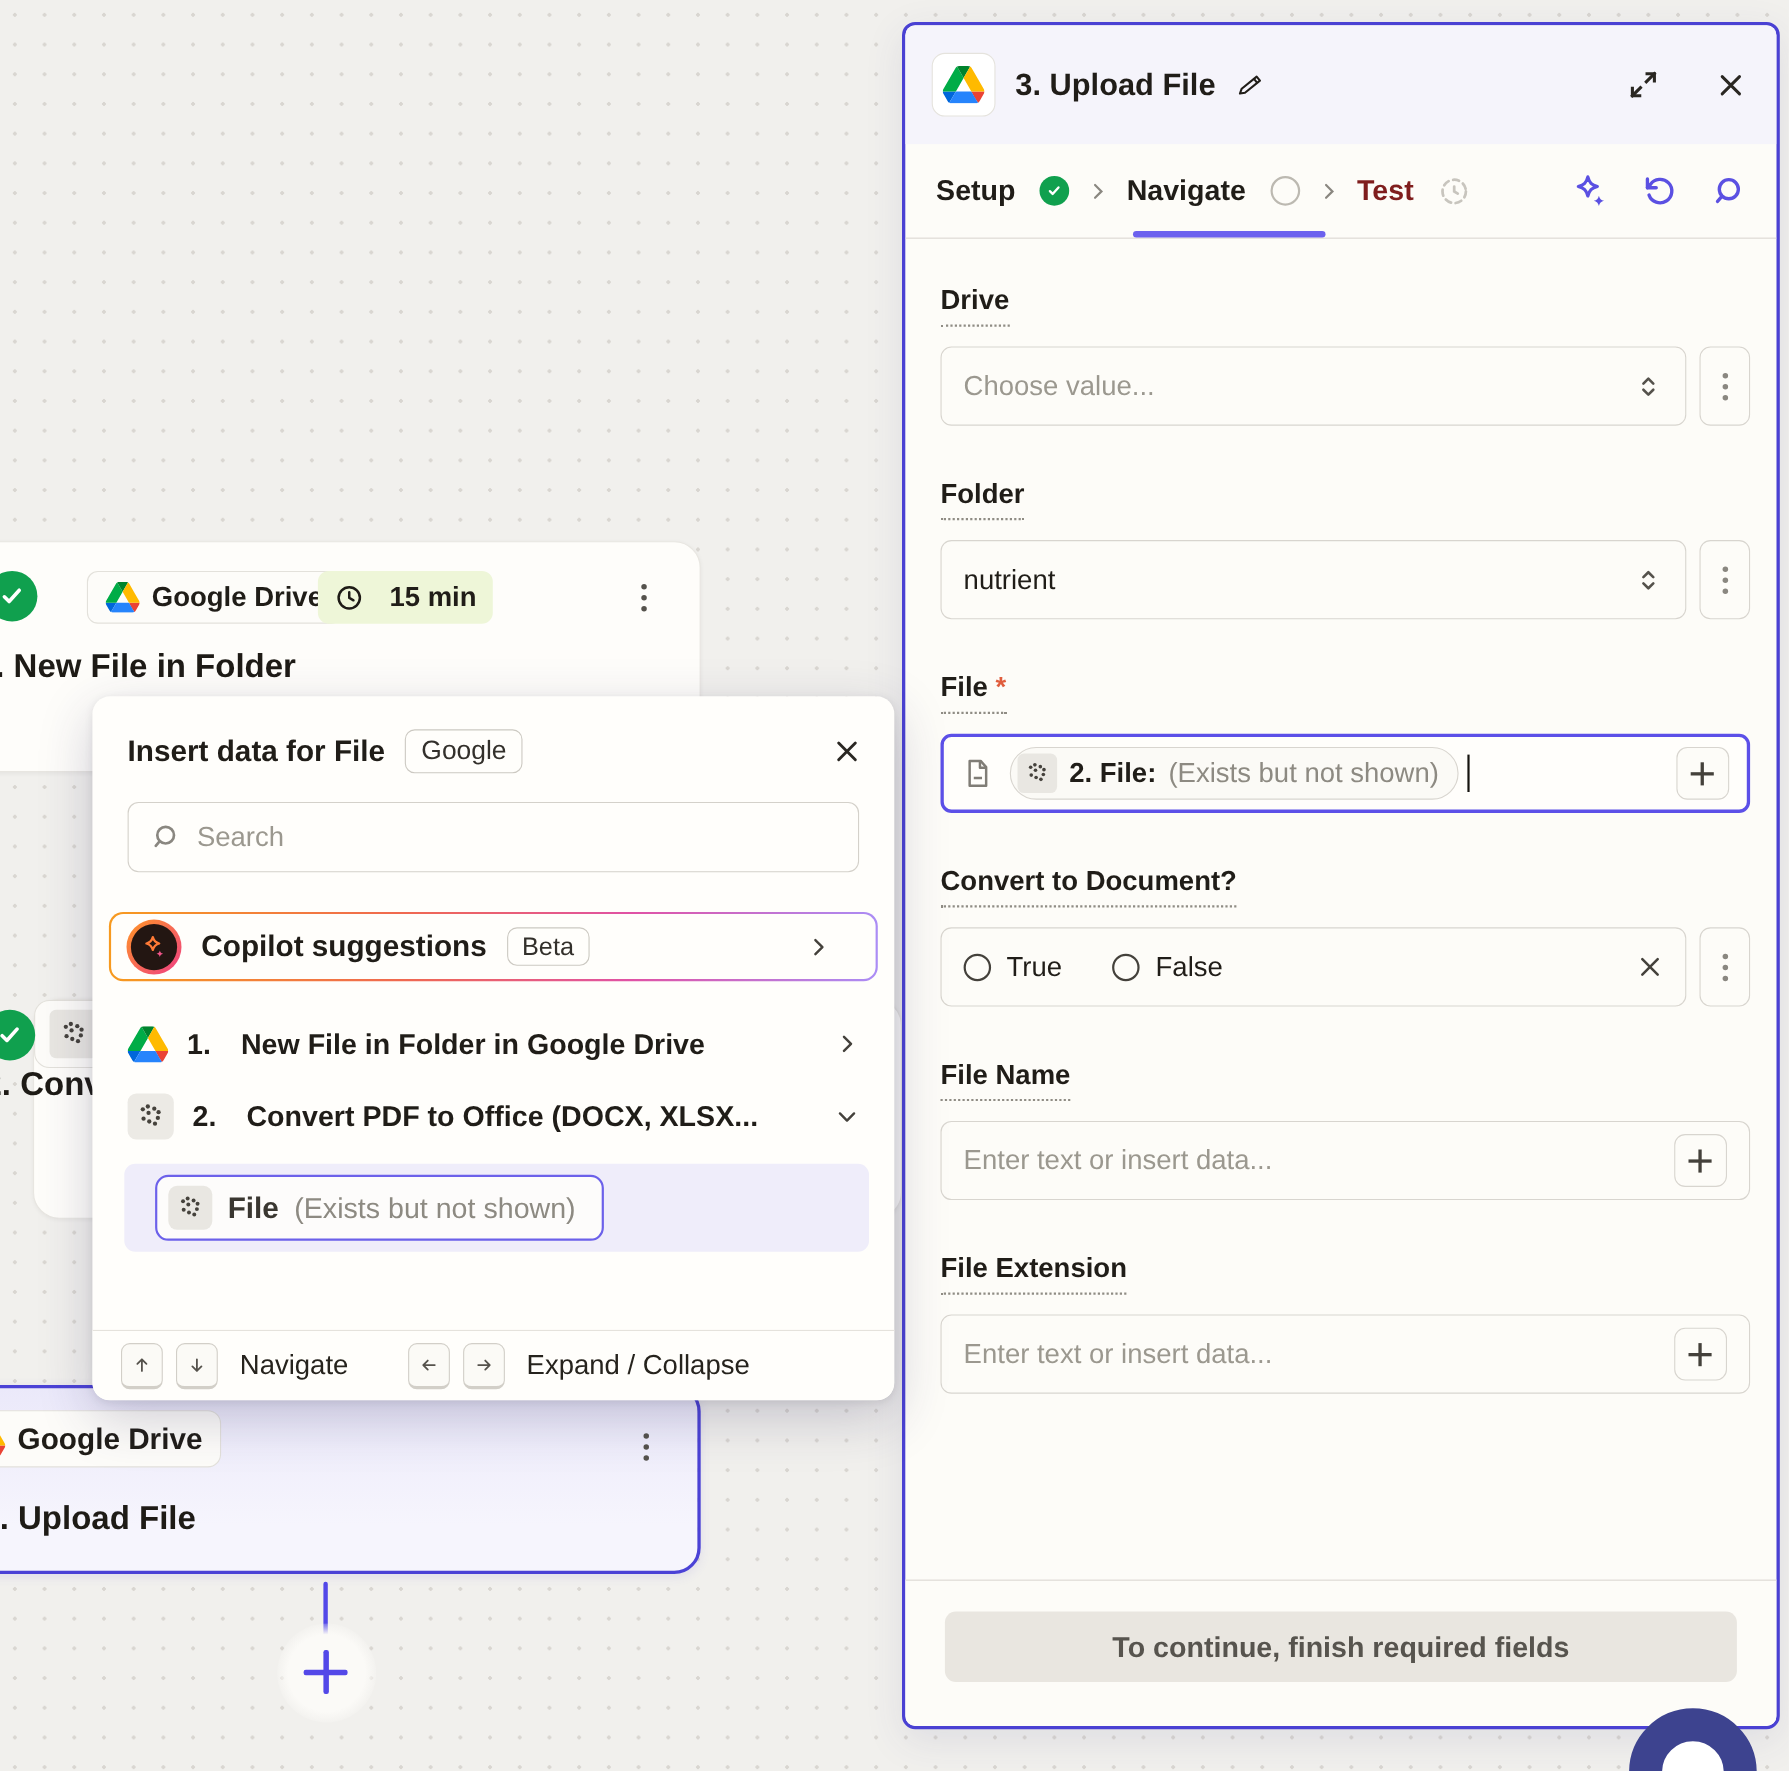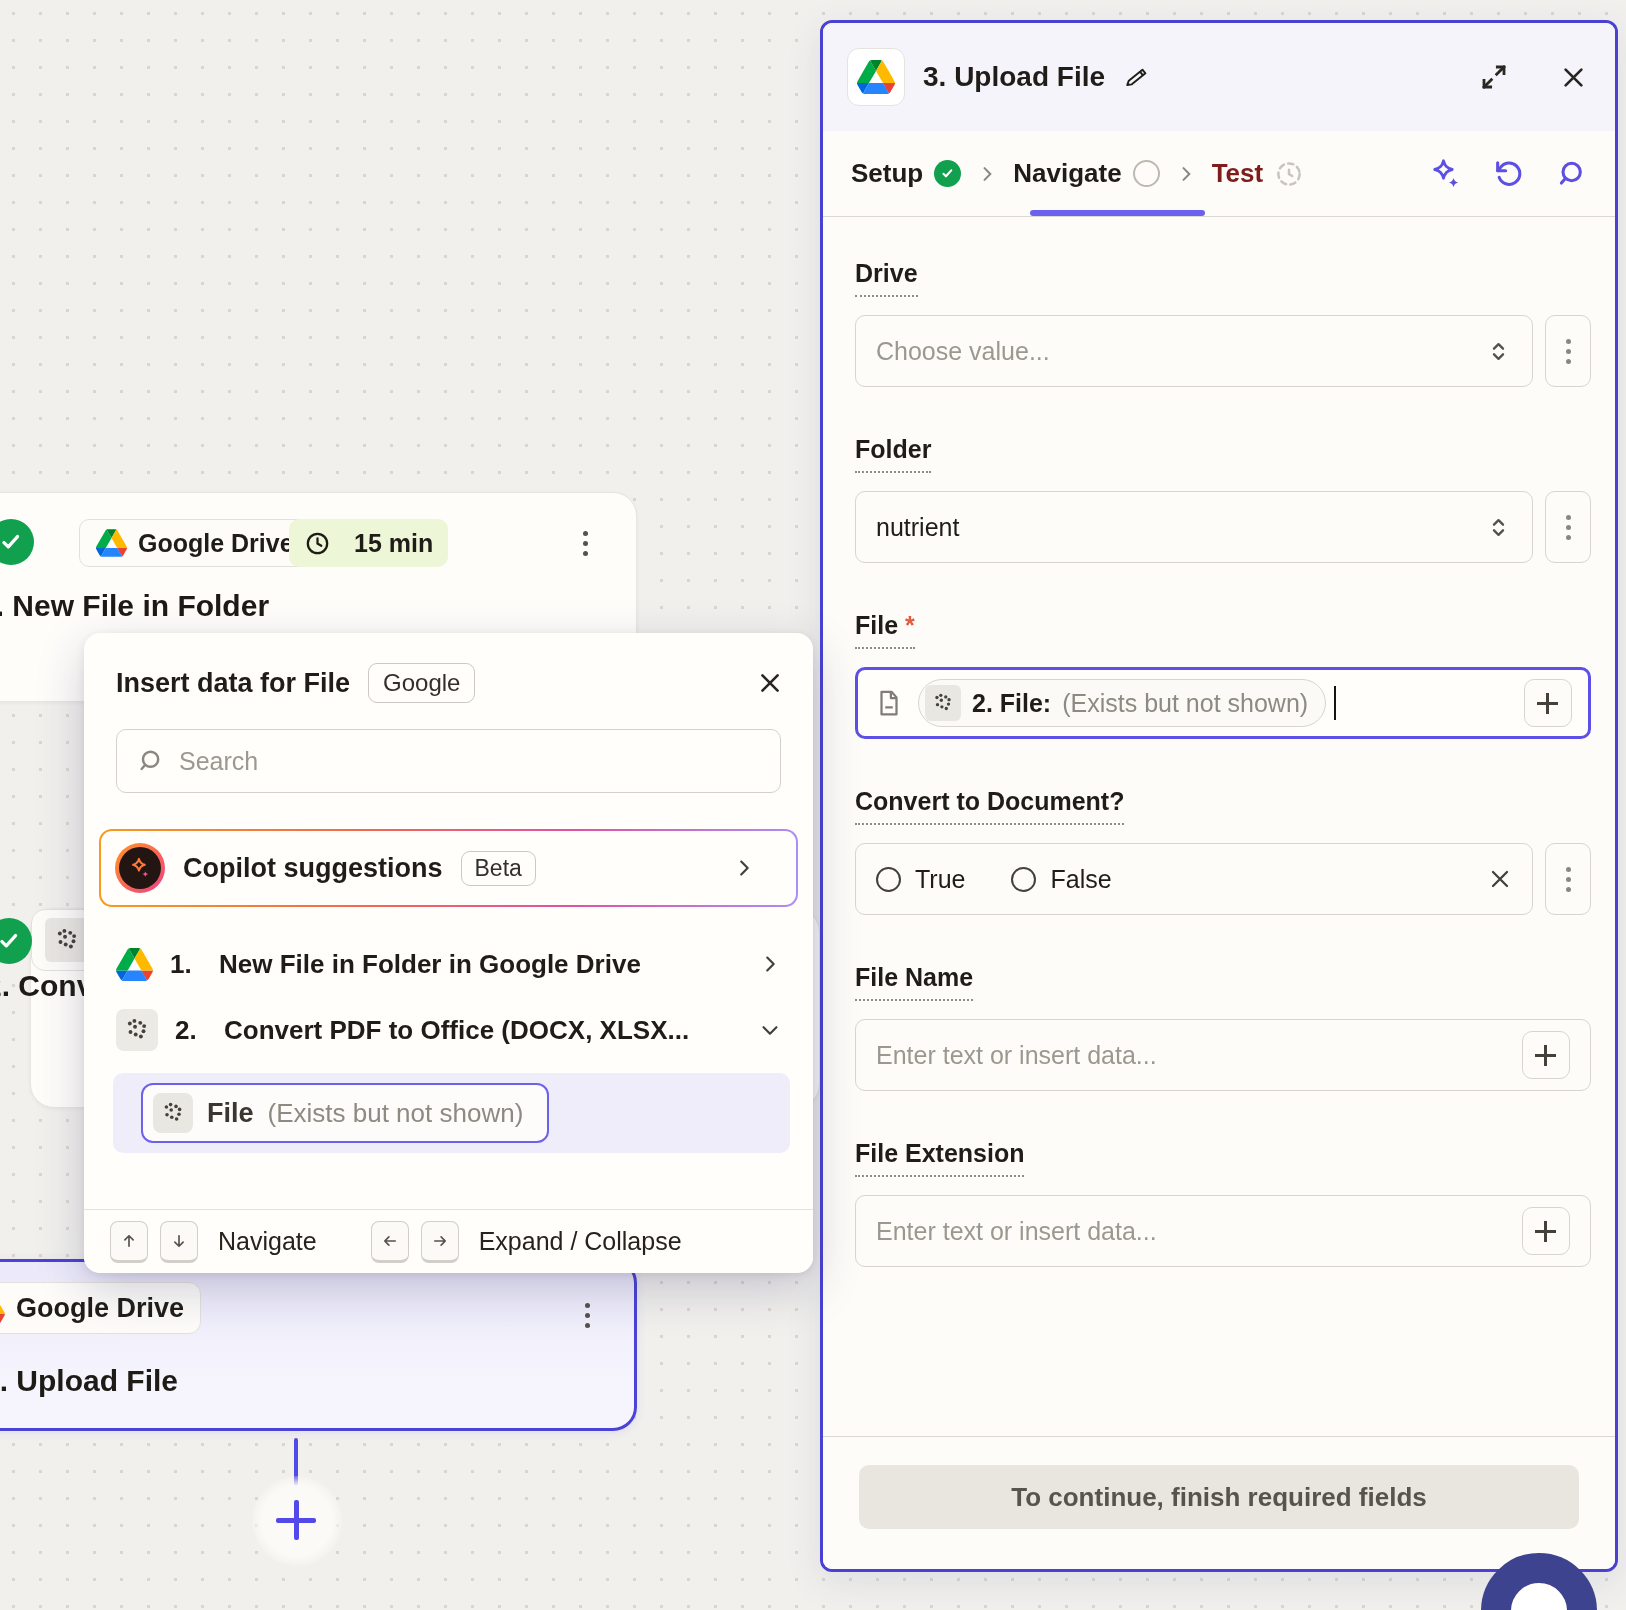--- a/index.html
+++ b/index.html
@@ -52,21 +52,21 @@
   
   .panel { position:absolute; left:820px; top:20px; width:798px; height:1552px; z-index:40;
            background:#fdfcf8; border:3px solid #4a41d3; border-radius:12px; overflow:hidden;
            box-shadow:0 10px 36px rgba(60,55,130,.10); }
   .p-header { height:108px; background:#f5f4fb; display:flex; align-items:center; gap:18px; padding:0 28px 0 24px; }
   .app-tile { width:58px; height:58px; background:#fff; border:1px solid #e5e3dd; border-radius:12px;
               display:flex; align-items:center; justify-content:center; }
   .p-title { font-size:28px; font-weight:bold; }
   .p-tabs { position:relative; height:86px; display:flex; align-items:center; gap:16px;
             padding:0 28px; border-bottom:1px solid #dbd8d2; }
-  .tab { display:flex; align-items:center; gap:11px; font-size:26px; font-weight:bold; }
+  .tab { display:flex; align-items:center; gap:22px; font-size:26px; font-weight:bold; }
   .tab.dim { color:#7f1d1d; }
   .circle-o { width:27px; height:27px; border:2.5px solid #bcb9b1; border-radius:50%; }
   .tab-underline { position:absolute; left:207px; bottom:0; width:175px; height:6px;
                    background:#6c61ee; border-radius:3px; }
   .icon-btn { display:flex; align-items:center; justify-content:center; }
 
   .p-body { padding:42px 24px 0 32px; }
   .fgroup { margin-bottom:48px; }
   .flabel { display:inline-flex; align-items:baseline; font-size:25px; font-weight:bold;
             padding-bottom:7px; border-bottom:2px dotted #8f8c84; margin-bottom:18px; }
@@ -102,21 +102,21 @@
            background:#fffefb; border-radius:16px; overflow:hidden;
            box-shadow:0 16px 48px rgba(45,40,90,.22), 0 2px 8px rgba(0,0,0,.08); }
   .pp-header { display:flex; align-items:center; gap:18px; padding:30px 30px 0 32px; }
   .pp-title { font-size:27px; font-weight:bold; }
   .badge { border:1.5px solid #ccc9c2; border-radius:9px; padding:5px 14px; font-size:24px; color:#33302b;
            white-space:nowrap; }
   .pp-search { margin:26px 32px 0; height:64px; border:1.5px solid #d4d1ca; border-radius:10px;
                display:flex; align-items:center; gap:15px; padding:0 19px; }
   .copilot-wrap { margin:36px 15px 0; padding:2px; border-radius:13px;
                   background:linear-gradient(90deg,#f79a1f,#f0694f 38%,#e052a5 68%,#ab8df5); }
-  .copilot { height:74px; background:#fffefb; border-radius:11px; display:flex; align-items:center;
+  .copilot { height:59px; background:#fffefb; border-radius:11px; display:flex; align-items:center;
              gap:18px; padding:0 41px 0 14px; }
   .cop-icon { width:50px; height:50px; border-radius:50%;
               background:linear-gradient(135deg,#ff9625,#ef3e84);
               display:flex; align-items:center; justify-content:center; }
   .cop-inner { width:42px; height:42px; border-radius:50%; background:#231612;
                display:flex; align-items:center; justify-content:center; }
   .cop-label { font-size:27px; font-weight:bold; }
   .pp-list { margin:24px 32px 0; }
   .pp-row { height:66px; display:flex; align-items:center; gap:17px; }
   .pp-num { font-size:26px; font-weight:bold; min-width:32px; }

